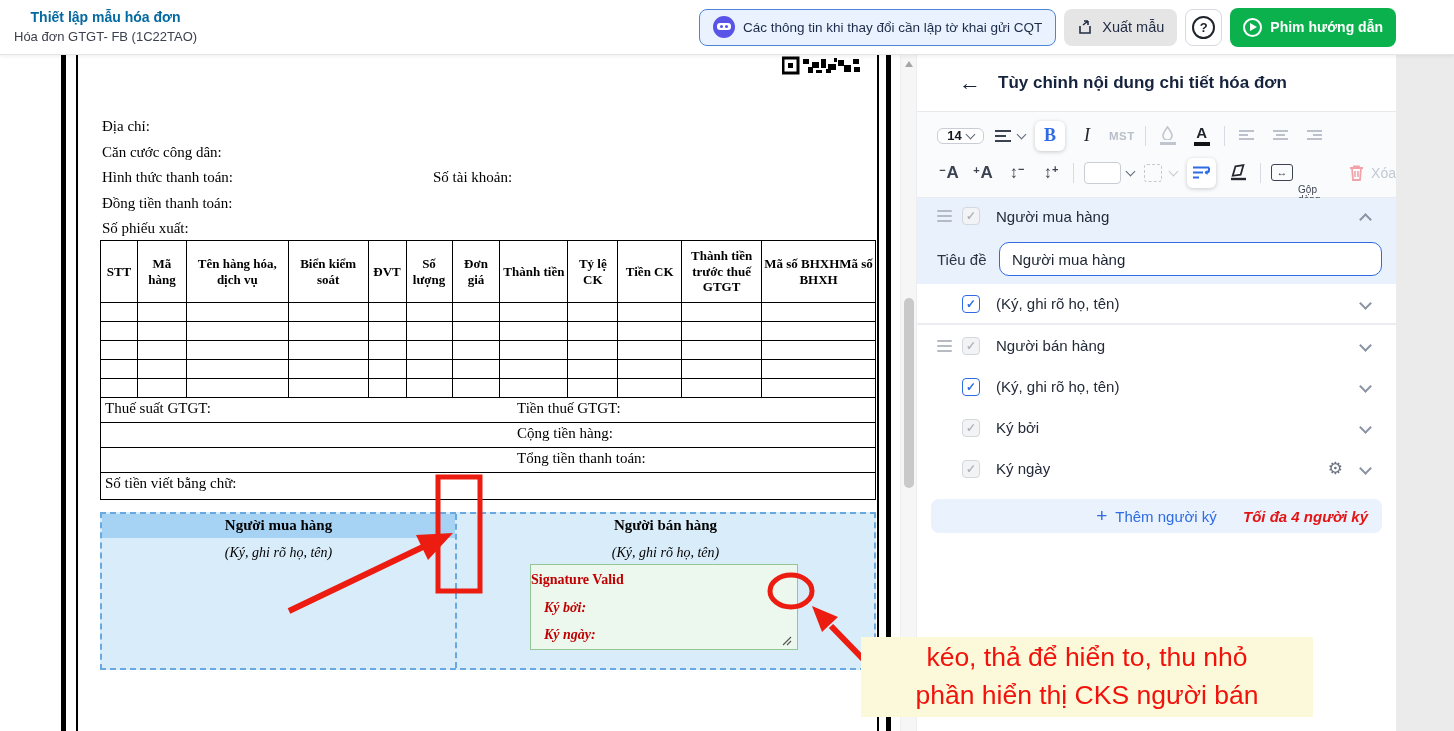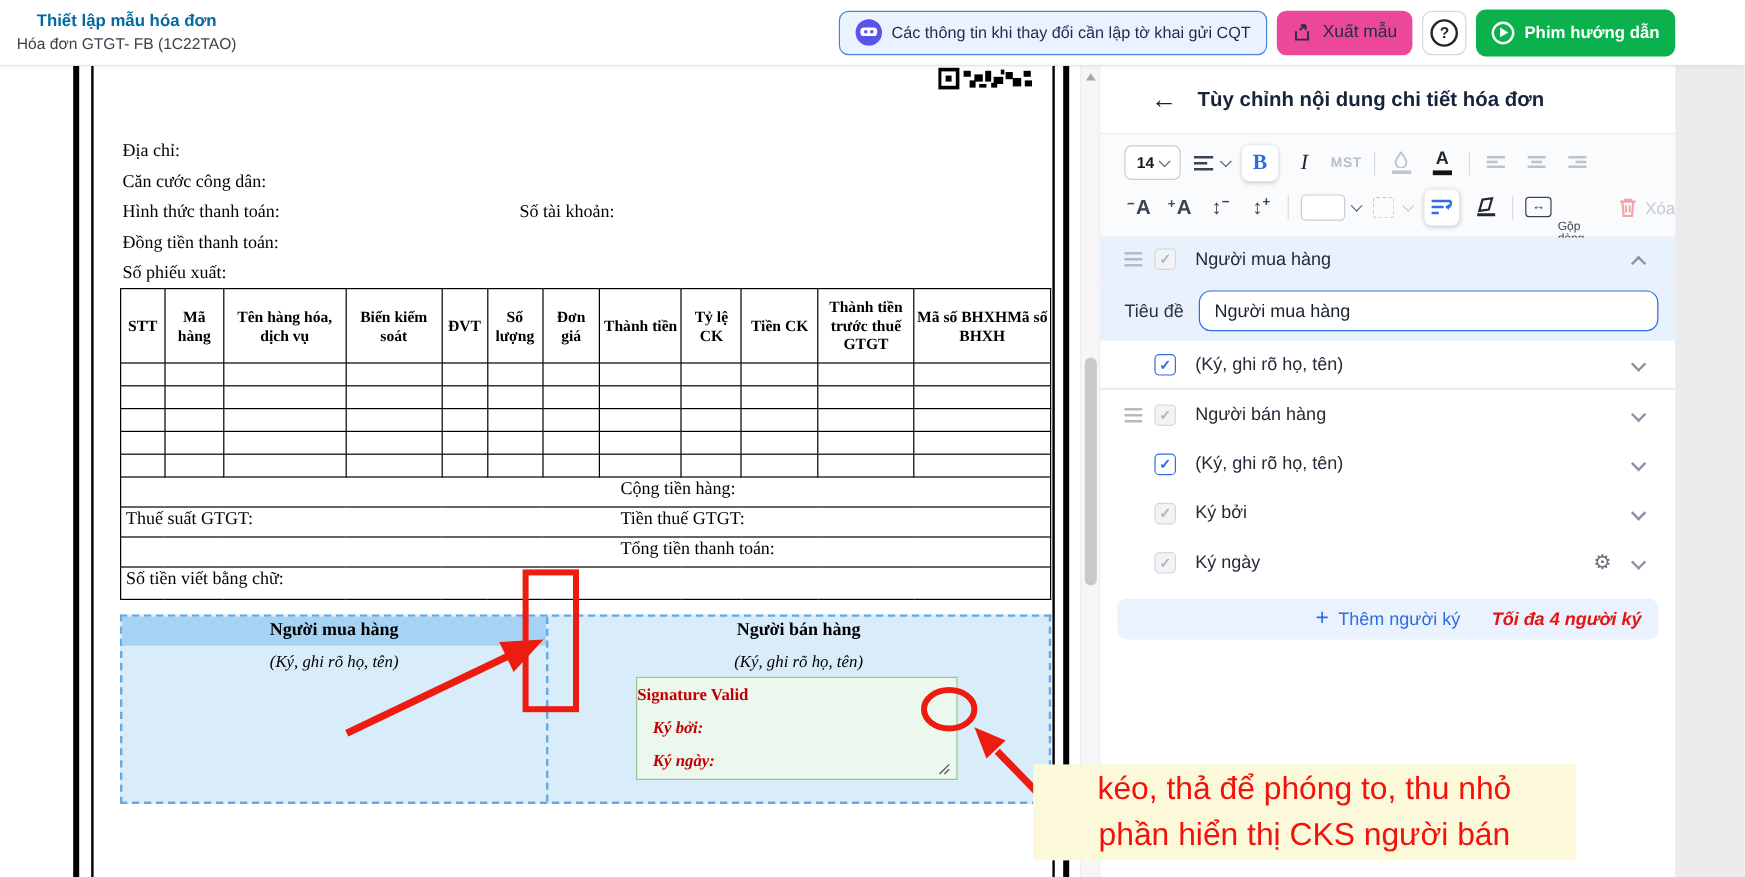--- a/index.html
+++ b/index.html
@@ -15,21 +15,21 @@
   .tb-title { font-size:14px; font-weight:bold; color:#0369a1;text-align:center; }
   .tb-sub { font-size:13px; color:#3b414d; margin-top:2px; }
   .tb-actions { display:flex; align-items:center; gap:8px; margin-right:44px; }
   .btn { display:flex; align-items:center; gap:8px; height:37px; border-radius:8px; padding:0 13px;
          font-size:13.5px; cursor:pointer; white-space:nowrap; }
   .btn-info { background:#e9f2fe; border:1px solid #4c85d8; color:#1d2b4a; }
   .robot { width:22px; height:22px; border-radius:50%; background:#5a53e8; position:relative; flex:0 0 auto; }
   .robot::before { content:""; position:absolute; left:4px; top:7px; width:14px; height:7px; background:#fff; border-radius:3px; }
   .robot::after { content:""; position:absolute; left:7px; top:9px; width:3px; height:3px; border-radius:50%;
                   background:#5a53e8; box-shadow:5px 0 0 #5a53e8; }
-  .btn-export { background:#ec4899; color:#232d45; font-size:14.5px; }
+  .btn-export { background:#e5e5e5; color:#232d45; font-size:14.5px; }
   .btn-help { width:37px; height:37px; background:#fff; border:1px solid #d7d9de; border-radius:8px;
               display:flex; align-items:center; justify-content:center; }
   .help-ring { width:23px; height:23px; border:2px solid #20242c; border-radius:50%; display:flex;
                align-items:center; justify-content:center; font-size:13px; font-weight:bold; color:#20242c; }
   .btn-video { background:#0bb14d; color:#fff; font-weight:bold; font-size:14px; height:39px; }
   .play-ring { width:19px; height:19px; border:2px solid #fff; border-radius:50%; position:relative; flex:0 0 auto; }
   .play-ring::before { content:""; position:absolute; left:5px; top:3.5px; border-left:7px solid #fff;
                        border-top:4.5px solid transparent; border-bottom:4.5px solid transparent; }
 
   
@@ -77,21 +77,21 @@
   .sb-title { font-size:17px; font-weight:bold; color:#16233d; }
   .back { font-size:22px; color:#16233d; line-height:1; cursor:pointer; }
 
   .toolbar { background:#fafbfc; border-bottom:1px solid #e9ebef; padding:5px 0 6px 20px; }
   .trow { display:flex; align-items:center; gap:10px; height:37px; }
   .tbtn { display:flex; align-items:center; justify-content:center; min-width:24px; height:28px;
           color:#3c4350; cursor:pointer; }
   .tbtn.on { background:#fff; width:30px; height:30px; border-radius:6px; box-shadow:0 1px 4px rgba(0,0,0,.2); }
   .tbtn.dis { color:#b9bfc9; cursor:default; }
   .sep { width:1px; height:20px; background:#d7dbe2; }
-  .fontsize { width:47px; height:29px; border:1px solid #c9ced6; border-radius:6px; background:#fff;
+  .fontsize { width:47px; height:16px; border:1px solid #c9ced6; border-radius:6px; background:#fff;
               display:flex; align-items:center; justify-content:center; gap:5px; font-size:13px;
               font-weight:bold; color:#14181f; cursor:pointer; }
   .chev-s { width:7px; height:7px; border-right:1.6px solid #5c6575; border-bottom:1.6px solid #5c6575;
             transform:rotate(45deg); margin-top:-3px; }
   .chev-s.dis { border-color:#c3c9d2; }
   .serifB { font-family:"Liberation Serif", serif; font-weight:bold; font-size:18px; color:#2e6be5; }
   .serifI { font-family:"Liberation Serif", serif; font-style:italic; font-size:18px; color:#20242c; }
   .mst { font-size:11.5px; font-weight:bold; letter-spacing:.5px; }
   .colorA { display:flex; flex-direction:column; align-items:center; line-height:1; }
   .colorA .a { font-size:15px; font-weight:bold; color:#20242c; }
@@ -307,28 +307,28 @@
             <td class="empty"></td>
             <td class="empty"></td>
             <td class="empty"></td>
             <td class="empty"></td>
             <td class="empty"></td>
             <td class="empty"></td>
             <td class="empty"></td>
           </tr>
       <tr class="foot-row">
         <td colspan="12">
-              <span class="foot-ind">Cộng tiền hàng:</span>
-            </td>
+          <span class="foot-left">Thuế suất GTGT:</span>
+          <span class="foot-ind">Tiền thuế GTGT:</span>
+        </td>
       </tr>
       <tr class="foot-row">
         <td colspan="12">
-          <span class="foot-left">Thuế suất GTGT:</span>
-          <span class="foot-ind">Tiền thuế GTGT:</span>
-        </td>
+              <span class="foot-ind">Cộng tiền hàng:</span>
+            </td>
       </tr>
       <tr class="foot-row">
         <td colspan="12">
               <span class="foot-ind">Tổng tiền thanh toán:</span>
             </td>
       </tr>
       <tr class="foot-row">
         <td colspan="12" style="height:27px;">
               <span class="foot-left">Số tiền viết bằng chữ:</span>
             </td>
@@ -549,17 +549,17 @@
 
   <svg class="overlay" width="1454" height="731" viewBox="0 0 1454 731">
     <rect x="438" y="477" width="42" height="114" fill="none" stroke="#ec1c10" stroke-width="5"></rect>
     <line x1="289" y1="611" x2="427" y2="545" stroke="#ec1c10" stroke-width="6"></line>
     <polygon points="453,533 428,560 416,535" fill="#ec1c10"></polygon>
     <ellipse cx="791" cy="591" rx="21" ry="16" fill="none" stroke="#ec1c10" stroke-width="5"></ellipse>
     <line x1="864" y1="660" x2="831" y2="626" stroke="#ec1c10" stroke-width="6"></line>
     <polygon points="812,606 838,617 822,632" fill="#ec1c10"></polygon>
   </svg>
   <div class="anno-text">
-    <div>kéo, thả để phóng to, thu nhỏ</div>
+    <div>kéo, thả để hiển to, thu nhỏ</div>
     <div>phần hiển thị CKS người bán</div>
   </div>
 
 </div>
 
 </body></html>

